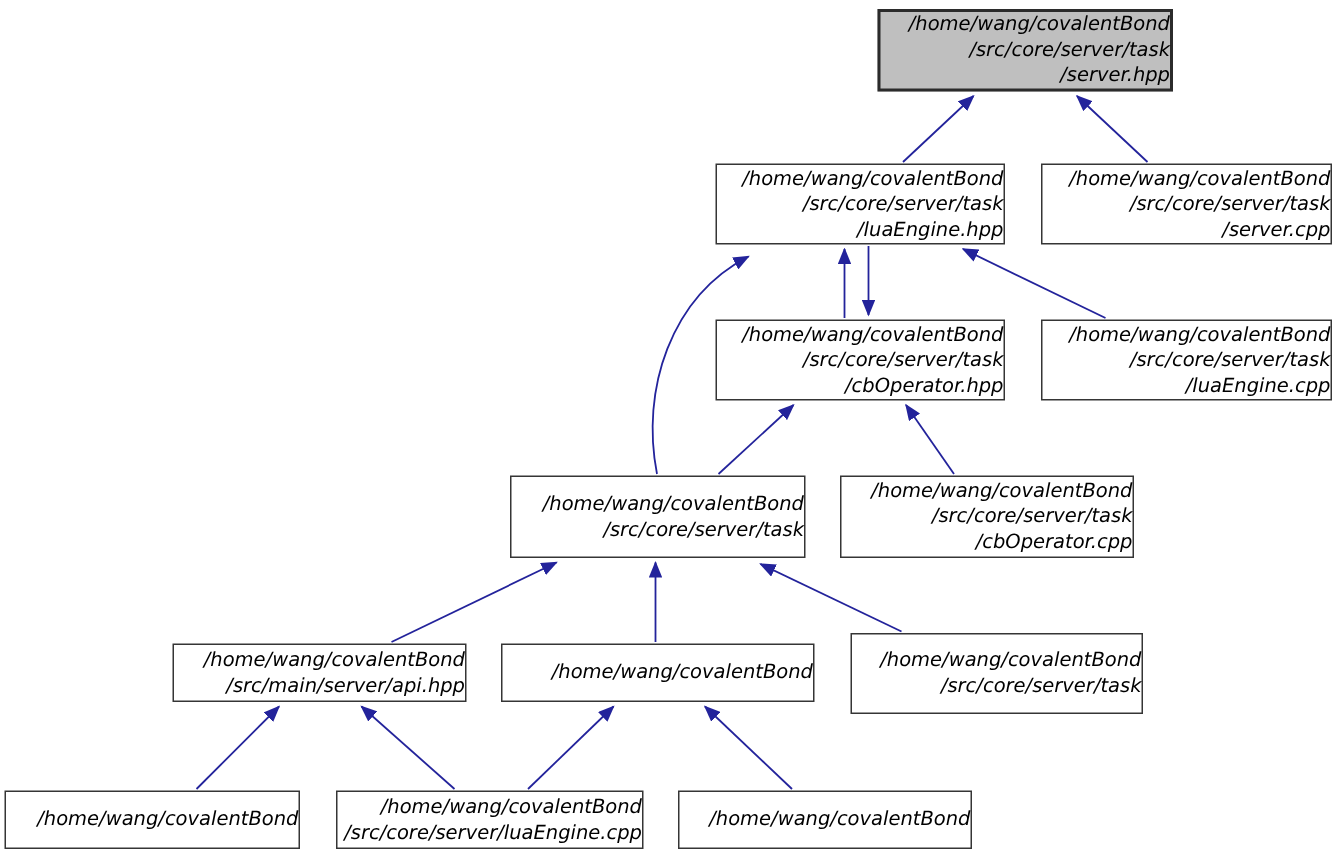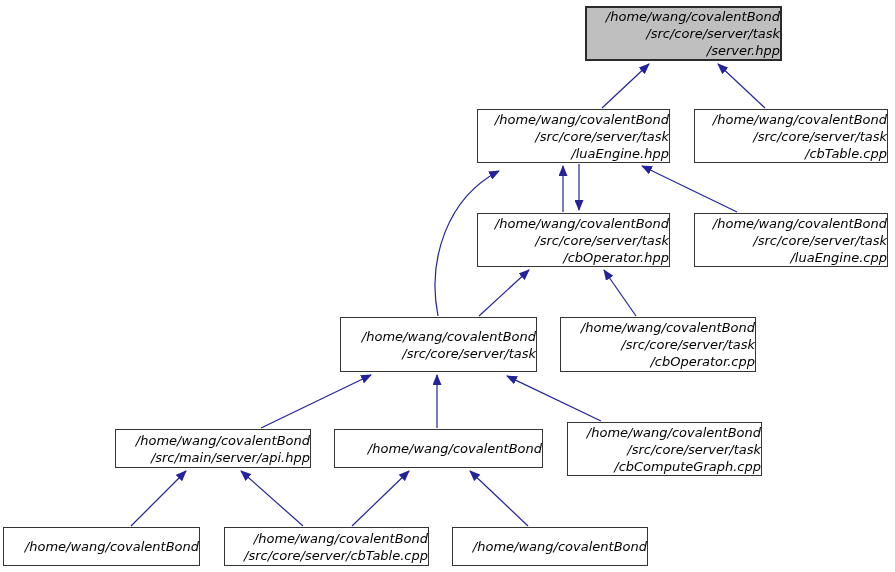--- a/index.html
+++ b/index.html
@@ -80,21 +80,21 @@
 
   <div class="node" style="left:477px; top:109px; width:193px; height:54px;">
     <span>/home/wang/covalentBond</span>
     <span>/src/core/server/task</span>
     <span>/luaEngine.hpp</span>
   </div>
 
   <div class="node" style="left:694px; top:109px; width:194px; height:54px;">
     <span>/home/wang/covalentBond</span>
     <span>/src/core/server/task</span>
-    <span>/cbTable.cpp</span>
+    <span>/server.cpp</span>
   </div>
 
   <div class="node" style="left:477px; top:213px; width:193px; height:54px;">
     <span>/home/wang/covalentBond</span>
     <span>/src/core/server/task</span>
     <span>/cbOperator.hpp</span>
   </div>
 
   <div class="node" style="left:694px; top:213px; width:194px; height:54px;">
     <span>/home/wang/covalentBond</span>
@@ -118,29 +118,28 @@
     <span>/src/main/server/api.hpp</span>
   </div>
 
   <div class="node" style="left:334px; top:429px; width:209px; height:39px;">
     <span>/home/wang/covalentBond</span>
   </div>
 
   <div class="node" style="left:567px; top:422px; width:195px; height:54px;">
     <span>/home/wang/covalentBond</span>
     <span>/src/core/server/task</span>
-    <span>/cbComputeGraph.cpp</span>
   </div>
 
   <div class="node" style="left:3px; top:527px; width:197px; height:39px;">
     <span>/home/wang/covalentBond</span>
   </div>
 
   <div class="node" style="left:224px; top:527px; width:205px; height:39px;">
     <span>/home/wang/covalentBond</span>
-    <span>/src/core/server/cbTable.cpp</span>
+    <span>/src/core/server/luaEngine.cpp</span>
   </div>
 
   <div class="node" style="left:452px; top:527px; width:196px; height:39px;">
     <span>/home/wang/covalentBond</span>
   </div>
 
 </div>
 
 </body></html>

